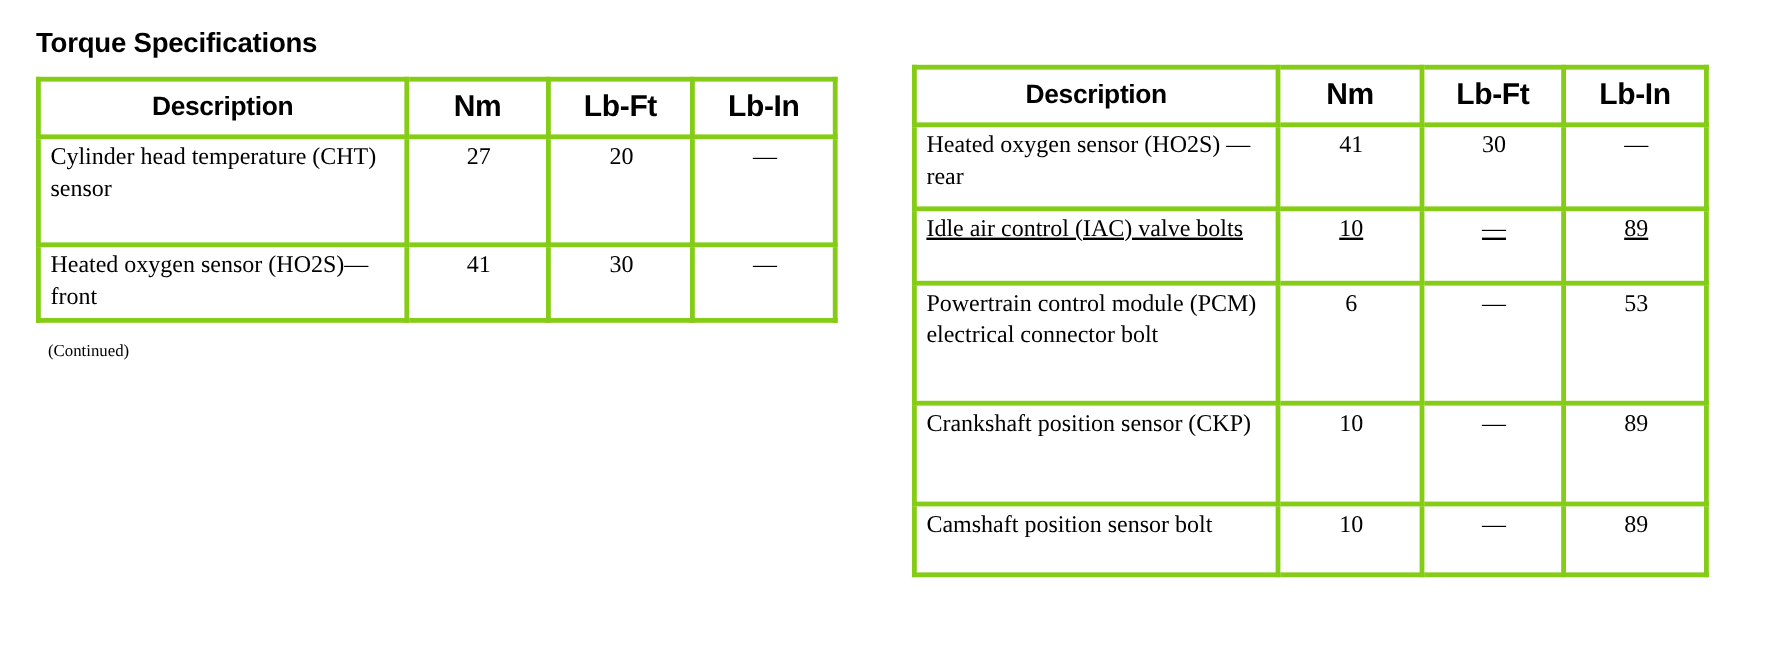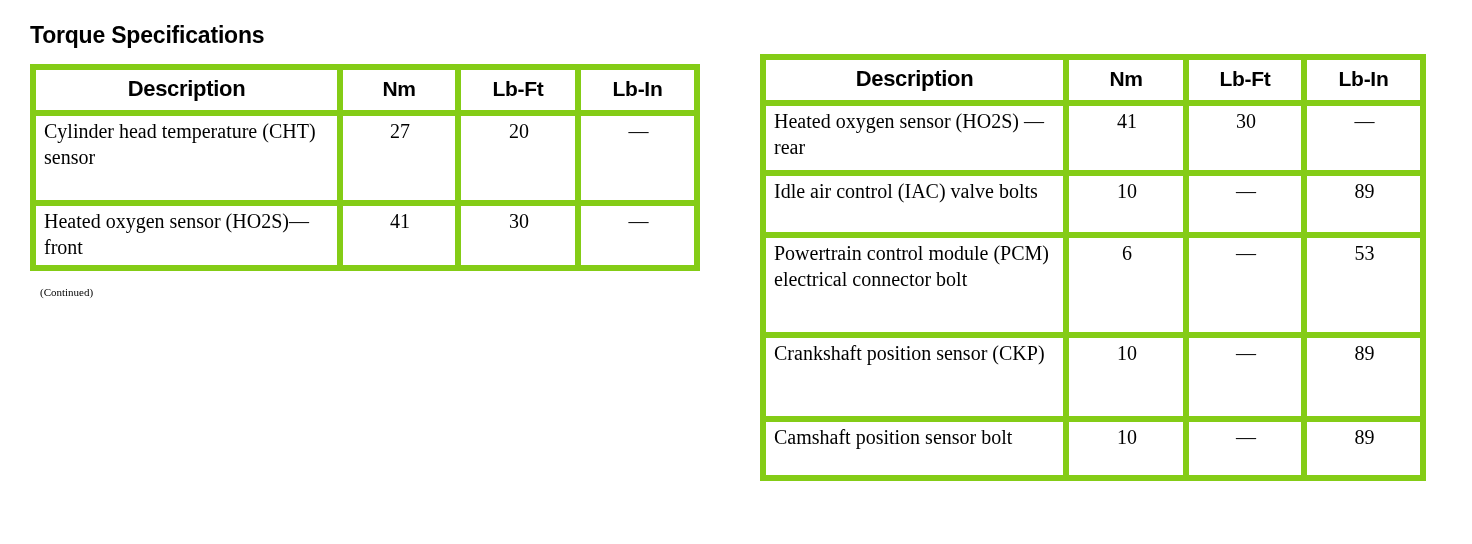--- a/index.html
+++ b/index.html
@@ -30,32 +30,32 @@
 
   
   .torque-table {
     position: absolute;
     border-collapse: collapse;
     background: #ffffff;
     table-layout: fixed;
   }
   .torque-table td,
   .torque-table th {
-    border: 6px solid #84cc16;
+    border: 4px solid #84cc16;
     vertical-align: top;
     padding: 3px 6px 5px 8px;
     font-size: 20px;
     line-height: 1.28;
   }
   .torque-table thead th {
     text-align: center;
     vertical-align: middle;
     font-family: "Liberation Sans", sans-serif;
     font-weight: bold;
-    font-size: 21px;
+    font-size: 25px;
     padding: 5px 4px 7px 4px;
     letter-spacing: -0.3px;
   }
   .torque-table thead th.desc-head {
     font-size: 22px;
   }
   .cell-desc {
     text-align: left;
     margin-left: 20px;
   }
@@ -75,21 +75,21 @@
   }
   #table-left col.c-desc { width: 307px; }
   #table-left col.c-nm   { width: 118px; }
   #table-left col.c-lbft { width: 120px; }
   #table-left col.c-lbin { width: 119px; }
 
   #continued-note {
     position: absolute;
     left: 40px;
     top: 286px;
-    font-size: 11px;
+    font-size: 14px;
     font-family: "Liberation Serif", serif;
     text-align: center;
   }
 
   
   #table-right {
     left: 760px;
     top: 54px;
     width: 664px;
   }
@@ -154,21 +154,21 @@
       <th>Lb-In</th>
     </tr>
   </thead>
   <tbody>
     <tr style="height:70px;">
       <td class="cell-desc">Heated oxygen sensor (HO2S) — rear</td>
       <td class="cell-num">41</td>
       <td class="cell-num">30</td>
       <td class="cell-num">—</td>
     </tr>
-    <tr style="height:62px;">
+    <tr style="height:62px;text-decoration:underline;">
       <td class="cell-desc">Idle air control (IAC) valve bolts</td>
       <td class="cell-num">10</td>
       <td class="cell-num">—</td>
       <td class="cell-num">89</td>
     </tr>
     <tr style="height:100px;">
       <td class="cell-desc">Powertrain control module (PCM) electrical connector bolt</td>
       <td class="cell-num">6</td>
       <td class="cell-num">—</td>
       <td class="cell-num">53</td>

